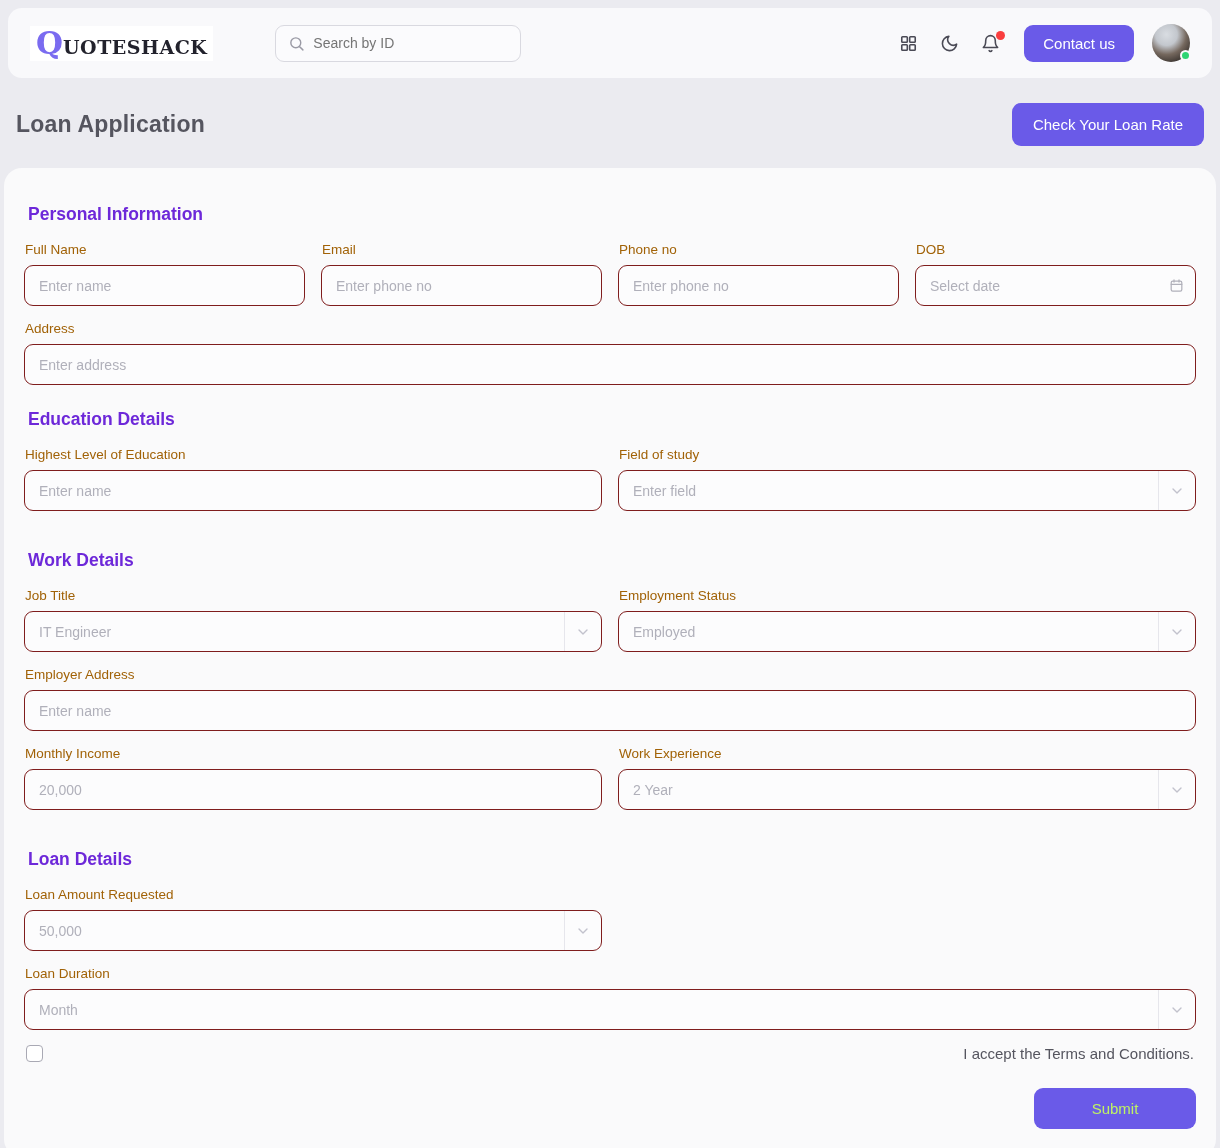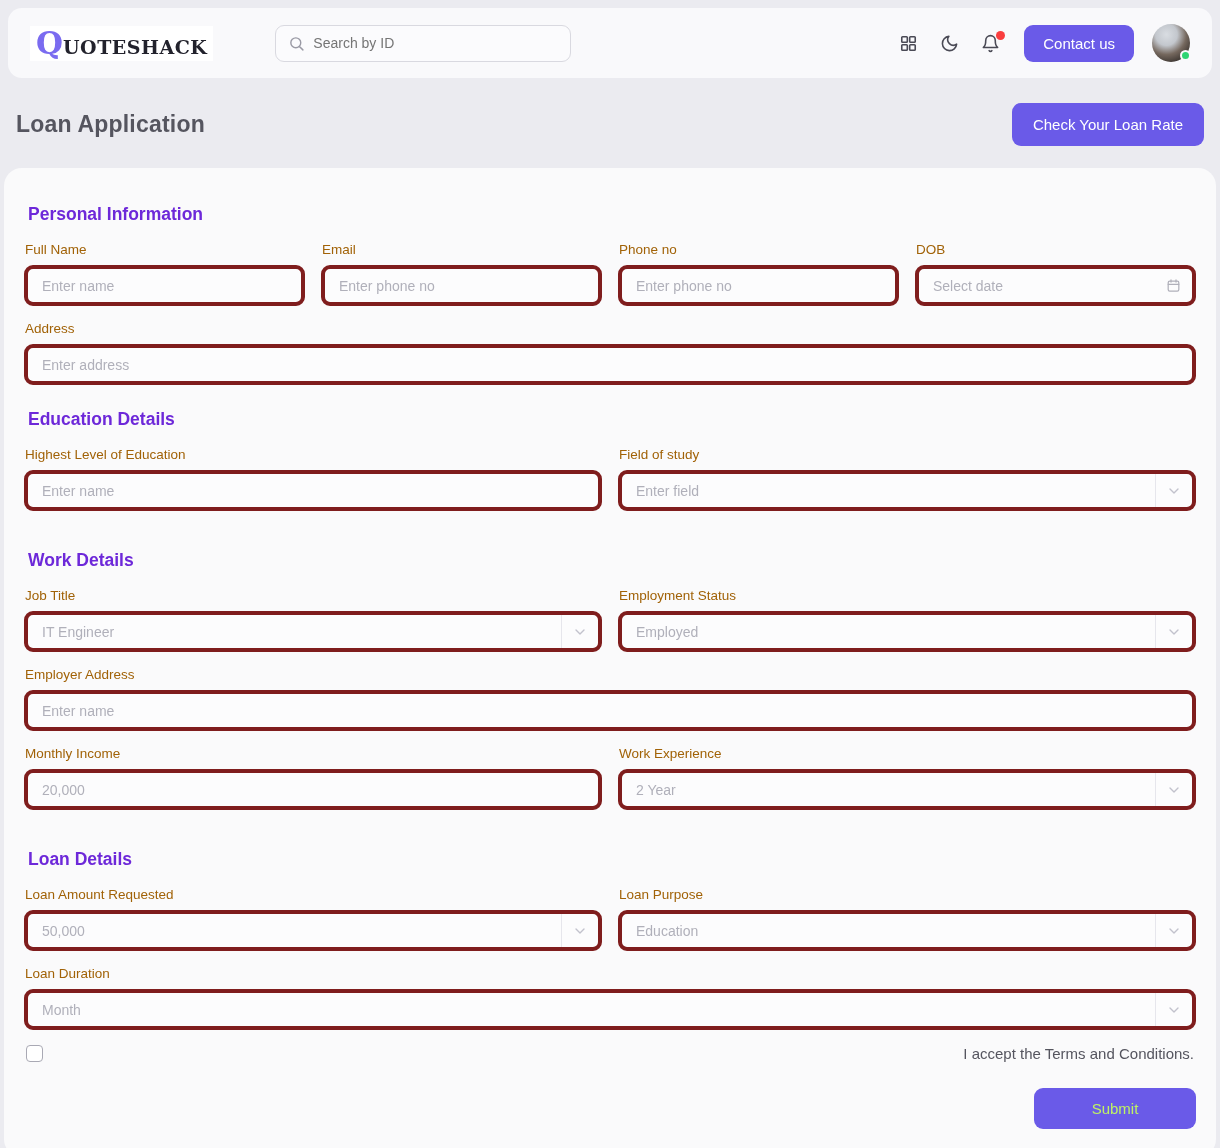--- a/index.html
+++ b/index.html
@@ -19,21 +19,21 @@
   .logo { background:#ffffff; padding:2px 6px; cursor:pointer; white-space:nowrap; }
   .logo-q {
     font-family:"DejaVu Serif", serif; font-weight:700;
     font-size:31px; color:#7a6bf0; line-height:1;
   }
   .logo-rest {
     font-family:"DejaVu Serif", serif; font-weight:700;
     font-size:19px; color:#22222c; letter-spacing:.5px;
   }
   .search {
-    margin-left:62px; width:296px; height:37px;
+    margin-left:62px; width:246px; height:37px;
     border:1px solid #d9d9e0; border-radius:9px; background:#fbfbfd;
     display:flex; align-items:center; padding:0 12px; gap:8px;
   }
   .search svg { color:#9a9aa5; flex:none; }
   .search input {
     border:none; outline:none; background:transparent; flex:1;
     font-size:14px; color:#55555f; font-family:inherit;
   }
   .topbar-right { margin-left:auto; display:flex; align-items:center; gap:18px; }
   .icon-btn {
@@ -68,21 +68,21 @@
 
   
   .card { margin:0 4px 18px; background:#fafafb; border-radius:18px; padding:12px 20px 28px; }
   .section-title { font-size:17.5px; font-weight:700; color:#6d28d9; margin:24px 4px 17px; }
   .grid4 { display:grid; grid-template-columns:repeat(4,1fr); gap:16px; }
   .grid2 { display:grid; grid-template-columns:repeat(2,1fr); gap:16px; }
   .field { margin-bottom:15px; }
   .field label { display:block; font-size:13.5px; color:#a16207; margin:0 0 8px 1px; }
   .control {
     display:flex; align-items:center; height:41px; position:relative;
-    border:4px solid #7f1d1d; border-radius:9px; background:#fcfcfd; overflow:hidden;
+    border:1px solid #7f1d1d; border-radius:9px; background:#fcfcfd; overflow:hidden;
   }
   .control input {
     border:none; outline:none; background:transparent; flex:1; min-width:0;
     padding:0 14px; font-size:14px; color:#55555f; font-family:inherit;
   }
   .control input::placeholder { color:#b0b0ba; opacity:1; }
   .addon {
     width:37px; align-self:stretch; flex:none; display:flex; align-items:center;
     justify-content:center; border-left:1px solid #e6e6ec; color:#c2c2cc;
     background:transparent; cursor:pointer;
@@ -282,31 +282,20 @@
       <label>Loan Amount Requested</label>
       <div class="control">
         <input type="text" placeholder="50,000" style="">
         <span class="addon">
           <svg width="16" height="16" viewBox="0 0 24 24" fill="none" stroke="currentColor" stroke-width="2" stroke-linecap="round" stroke-linejoin="round">
               <polyline points="6 9 12 15 18 9"></polyline>
             </svg>
         </span>
       </div>
     </div>
-    <div class="field">
-      <label>Loan Purpose</label>
-      <div class="control">
-        <input type="text" placeholder="Education" style="">
-        <span class="addon">
-          <svg width="16" height="16" viewBox="0 0 24 24" fill="none" stroke="currentColor" stroke-width="2" stroke-linecap="round" stroke-linejoin="round">
-              <polyline points="6 9 12 15 18 9"></polyline>
-            </svg>
-        </span>
-      </div>
-    </div>
   </div>
   <div class="field">
     <label>Loan Duration</label>
     <div class="control">
       <input type="text" placeholder="Month" style="">
       <span class="addon">
         <svg width="16" height="16" viewBox="0 0 24 24" fill="none" stroke="currentColor" stroke-width="2" stroke-linecap="round" stroke-linejoin="round">
             <polyline points="6 9 12 15 18 9"></polyline>
           </svg>
       </span>

